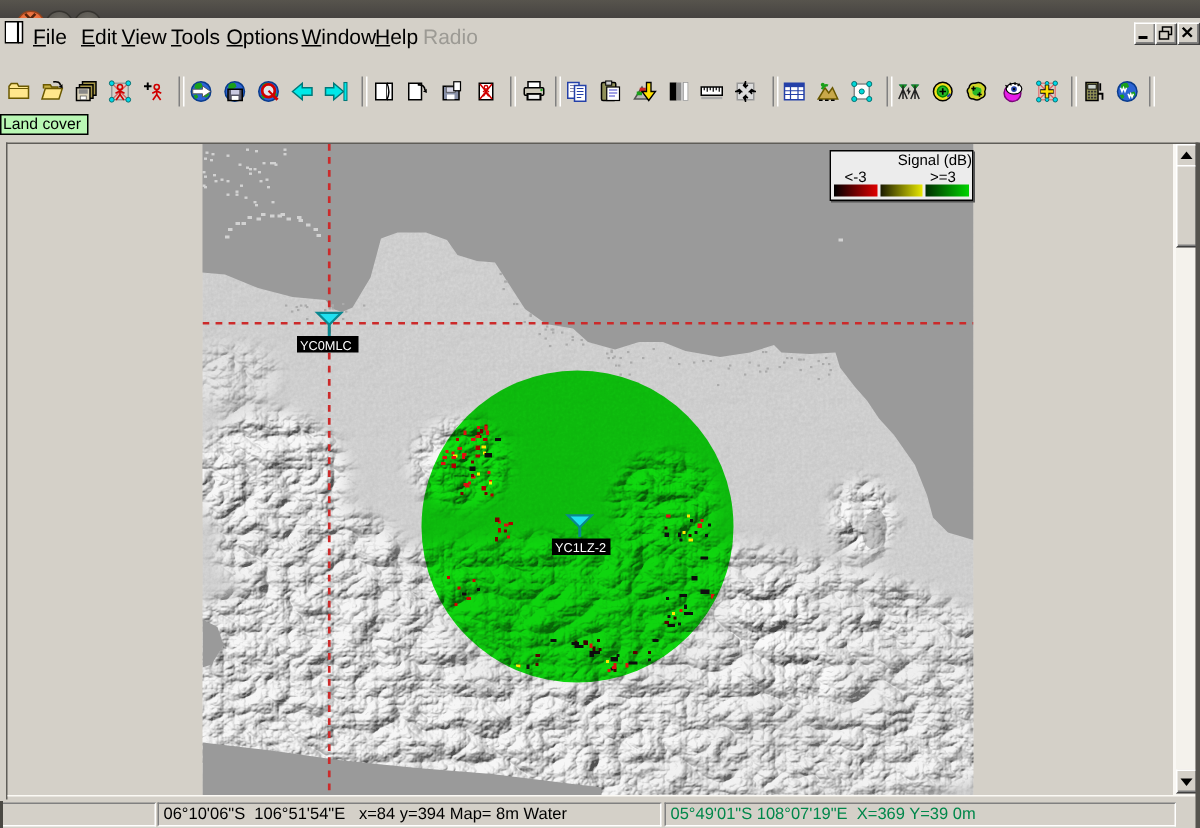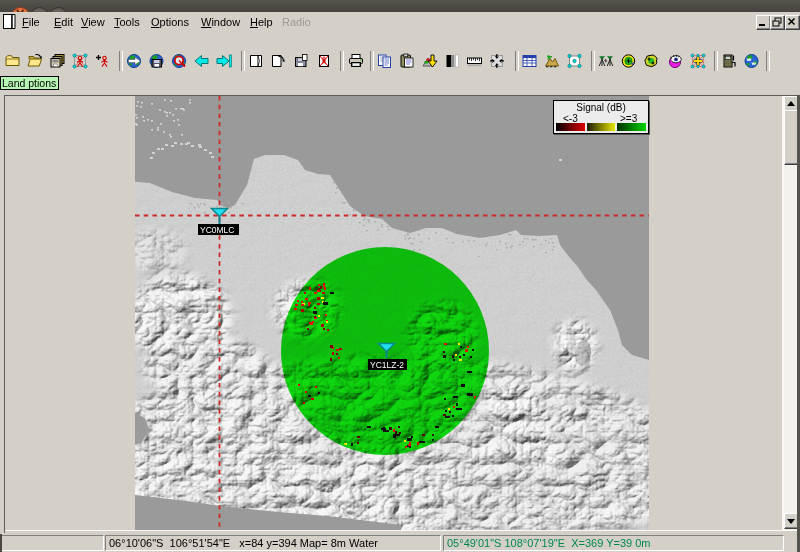--- a/index.html
+++ b/index.html
@@ -7,21 +7,21 @@
 #titlebar{left:0;top:0;width:800px;height:28px;background:linear-gradient(#57544d,#454240 45%,#3e3b37);}
 #titlebar .btn{position:absolute;top:7px;width:17px;height:17px;border-radius:50%;}
 #close{left:11px;background:radial-gradient(circle at 50% 35%,#f08954,#e66232 60%,#d4541f);border:1px solid #93421c;}
 #close:before{content:"×";position:absolute;left:3.5px;top:-3.2px;font-size:16px;font-weight:bold;color:#59250d;}
 #mini{left:30px;background:radial-gradient(circle at 50% 35%,#6e6b64,#55524c 65%,#45423d);border:1px solid #35332f;}
 #mini:before{content:"";position:absolute;left:4px;top:7px;width:7px;height:2px;background:#26251f;}
 #maxi{left:49px;background:radial-gradient(circle at 50% 35%,#6e6b64,#55524c 65%,#45423d);border:1px solid #35332f;}
 #maxi:before{content:"";position:absolute;left:4px;top:4px;width:5px;height:5px;border:2px solid #26251f;border-radius:2px;}
 #title{position:absolute;left:75px;top:5px;font-size:14.5px;font-weight:bold;color:#dfdbd1;letter-spacing:0.5px;}
 
-#menubar{left:0;top:12px;width:800px;height:21px;background:#d4d0c8;font-size:11px;color:#000;}
+#menubar{left:0;top:12px;width:800px;height:21px;background:#d4d0c8;font-size:14px;color:#000;}
 #menubar span.mi{position:absolute;top:4px;}
 u{text-decoration:underline;text-underline-offset:1px;}
 .mdibtn{position:absolute;top:3px;width:13px;height:13px;background:#d4d0c8;border-top:1px solid #fff;border-left:1px solid #fff;border-right:1px solid #404040;border-bottom:1px solid #404040;box-shadow:inset -1px -1px 0 #808080;font-size:9px;font-weight:bold;text-align:center;line-height:12px;}
 #mdiicon{position:absolute;left:3px;top:2px;width:13px;height:16px;}
 
 #toolbar{left:0;top:49px;width:800px;height:27px;background:#d4d0c8;}
 .tsep{position:absolute;top:2px;width:2px;height:20px;border-left:1px solid #808080;border-right:1px solid #fff;}
 
 #landcover{left:0;top:76px;width:56px;height:12px;background:#b9f7b4;border:1px solid #000;font-size:10.5px;line-height:12px;color:#000;padding-left:1px;}
 
@@ -296,21 +296,21 @@
 <div class="tsep" style="left:119px"></div>
 <div class="tsep" style="left:241px"></div>
 <div class="tsep" style="left:340px"></div>
 <div class="tsep" style="left:370px"></div>
 <div class="tsep" style="left:515px"></div>
 <div class="tsep" style="left:591px"></div>
 <div class="tsep" style="left:714px"></div>
 <div class="tsep" style="left:766px"></div>
 </div>
 
-<div id="landcover" class="abs">Land ptions</div>
+<div id="landcover" class="abs">Land cover</div>
 
 <div id="client" class="abs"></div>
 <div id="whiteline" class="abs"></div>
 <div class="abs" style="left:782px;top:96px;width:2px;height:434px;background:#faf8f4"></div>
 
 <svg id="map" class="abs" viewBox="0 0 514 434" width="514" height="434">
 <defs>
 <filter id="relief" x="0" y="0" width="514" height="434" filterUnits="userSpaceOnUse" primitiveUnits="userSpaceOnUse">
 <feTurbulence type="turbulence" baseFrequency="0.034 0.046" numOctaves="5" seed="23" result="n"></feTurbulence>
 <feDiffuseLighting in="n" lighting-color="#ffffff" surfaceScale="5.5" diffuseConstant="1.1" result="lit">
@@ -689,21 +689,21 @@
 <rect x="63" y="128" width="41" height="11" fill="#000"></rect>
 <text x="65" y="137" font-size="8.5" fill="#fff" font-family="Liberation Sans">YC0MLC</text>
 <path d="M243.5,247.5 L259.5,247.5 L251.5,255.5 Z" fill="#20e0f0" stroke="#0a8890" stroke-width="1.5"></path>
 <line x1="251.5" y1="255" x2="251.5" y2="262" stroke="#0a8890" stroke-width="2"></line>
 <rect x="233" y="263" width="39" height="11" fill="#000"></rect>
 <text x="235" y="272" font-size="8.5" fill="#fff" font-family="Liberation Sans">YC1LZ-2</text>
 </g>
 </svg>
 
 <div id="legend" class="abs">
-<div style="position:absolute;left:0;top:1px;width:94px;text-align:center;font-size:10px">Signal (dB)</div>
+<div style="position:absolute;left:0;top:1px;width:94px;text-align:right;font-size:10px">Signal (dB)</div>
 <div style="position:absolute;left:9px;top:12px;font-size:10px">&lt;-3</div>
 <div style="position:absolute;left:66px;top:12px;font-size:10px">&gt;=3</div>
 <div style="position:absolute;left:2px;top:22px;width:29px;height:8px;background:linear-gradient(90deg,#000,#e00000)"></div>
 <div style="position:absolute;left:33px;top:22px;width:28px;height:8px;background:linear-gradient(90deg,#1a1a00,#e8e800)"></div>
 <div style="position:absolute;left:63px;top:22px;width:29px;height:8px;background:linear-gradient(90deg,#002d00,#00d400)"></div>
 </div>
 
 <div id="vsb" class="abs">
 <div class="sbtn" style="top:0px">
       <div class="arrowup"></div>

